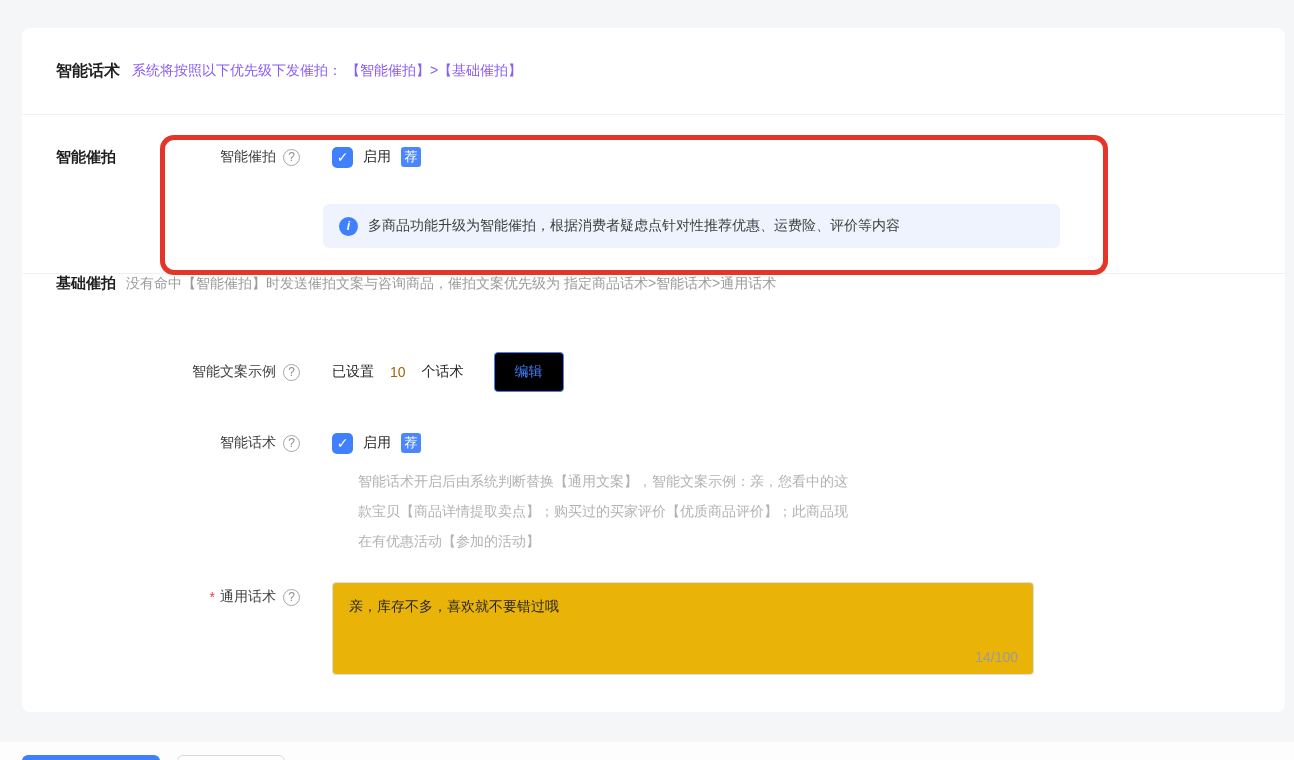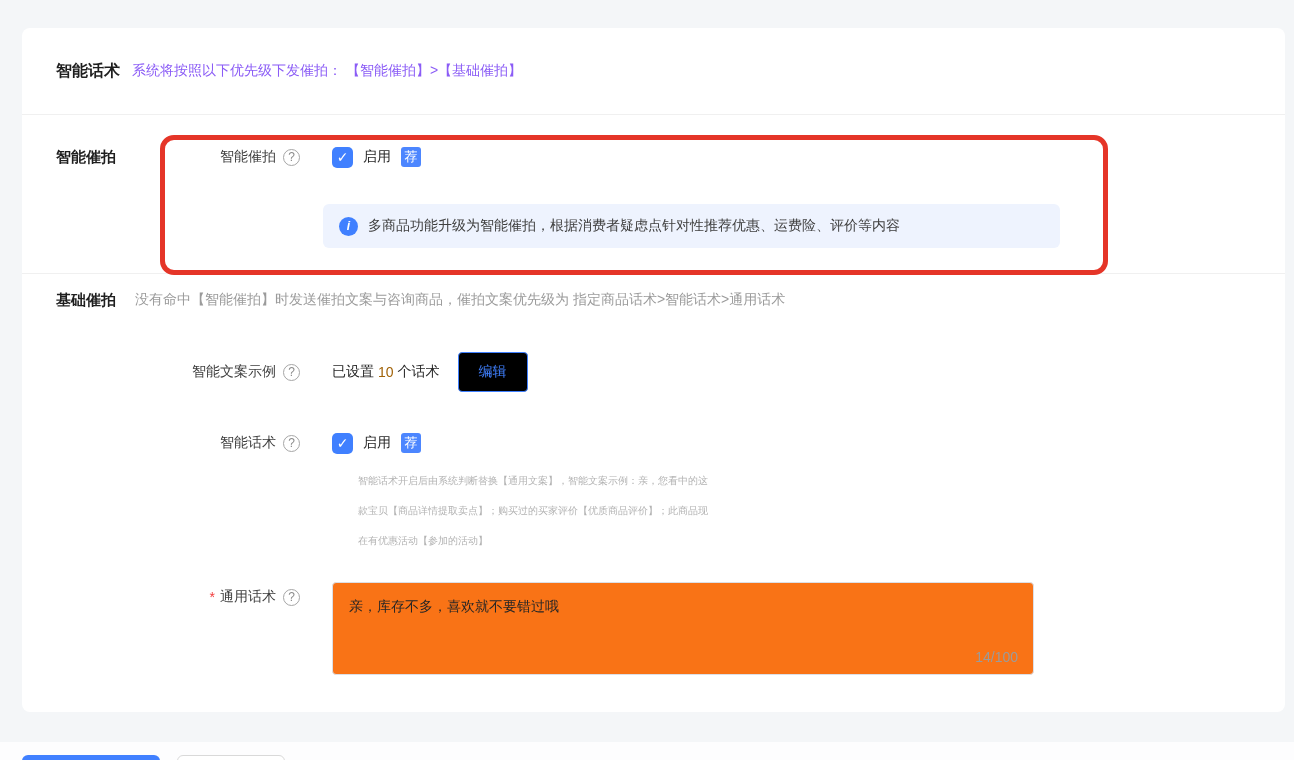--- a/index.html
+++ b/index.html
@@ -68,47 +68,47 @@
     padding:0 16px; gap:10px; color:#404040;
   }
   .info-icon {
     width:19px; height:19px; border-radius:50%; background:#4080ff; color:#fff;
     font-size:12px; font-weight:bold; display:flex; align-items:center; justify-content:center;
     flex:none; font-style:italic;
   }
 
   .divider2 { position:absolute; left:0; right:0; top:245px; height:1px; background:#f0f0f0; }
 
-  .basic-header { position:absolute; left:34px; top:263px; display:flex; align-items:flex-start; gap:19px; }
+  .basic-header { position:absolute; left:34px; top:246px; display:flex; align-items:center; gap:10px; }
   .basic-desc { color:#9b9b9b; }
 
   .set-text { color:#262626; }
   .count-blue { color:#a16207; }
 
   .edit-btn {
     width:70px; height:40px; border:1px solid #4080ff; border-radius:4px;
     background:#000000; color:#4080ff; font-size:14px; cursor:pointer;
     display:flex; align-items:center; justify-content:center; margin-left:14px;
     font-family:inherit;
   }
 
   .script-desc {
     position:absolute; left:336px; top:438px; width:690px;
-    color:#b3b3b3; line-height:30px; font-size:10px;
+    color:#b3b3b3; line-height:30px; font-size:14px;
   }
 
   .required { color:#f23c3c; margin-right:2px; }
 
   .textarea-wrap {
     position:absolute; left:310px; top:554px; width:702px; height:93px;
   }
   .general-textarea {
     width:100%; height:100%; border:1px solid #dcdfe6; border-radius:4px;
     padding:13px 16px; font-size:14px; color:#262626; resize:none;
-    font-family:inherit; line-height:20px; background:#f97316; outline:none;
+    font-family:inherit; line-height:20px; background:#eab308; outline:none;
   }
   .char-counter { position:absolute; right:16px; bottom:10px; color:#9b9b9b; }
 
   
   .footer-bar { position:absolute; left:0; top:742px; width:1294px; height:18px; background:#fdfdfe; }
   .btn-primary {
     position:absolute; left:22px; top:755px; width:138px; height:40px;
     background:#4080ff; border:none; border-radius:6px; cursor:pointer;
   }
   .btn-secondary {
@@ -154,21 +154,21 @@
     <div class="basic-header">
       <span class="section-label" style="position:static;">基础催拍</span>
       <span class="basic-desc">没有命中【智能催拍】时发送催拍文案与咨询商品，催拍文案优先级为 指定商品话术&gt;智能话术&gt;通用话术</span>
     </div>
 
     <div class="field-row" style="top:324px; height:40px;">
       <div class="f-label">
         <span>智能文案示例</span>
         <span class="help-icon">?</span>
       </div>
-      <div class="f-content" style="gap:4px;">
+      <div class="f-content" style="gap:16px;">
         <span class="set-text">已设置</span>
           <span class="count-blue">10</span>
           <span class="set-text">个话术</span>
         <button class="edit-btn">编辑</button>
       </div>
     </div>
 
     <div class="field-row" style="top:402px; height:26px;">
       <div class="f-label">
         <span>智能话术</span>

